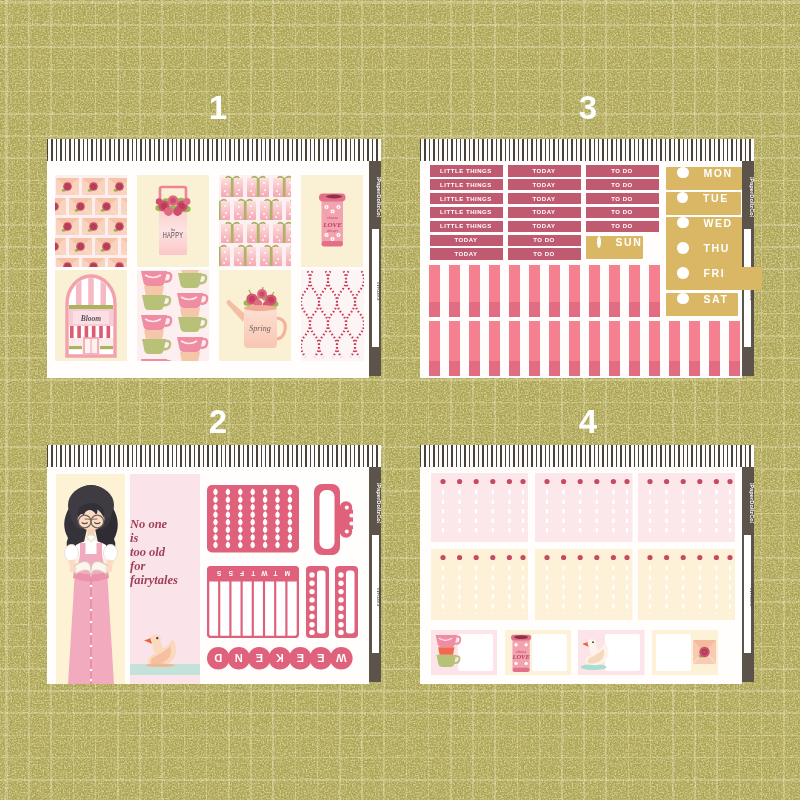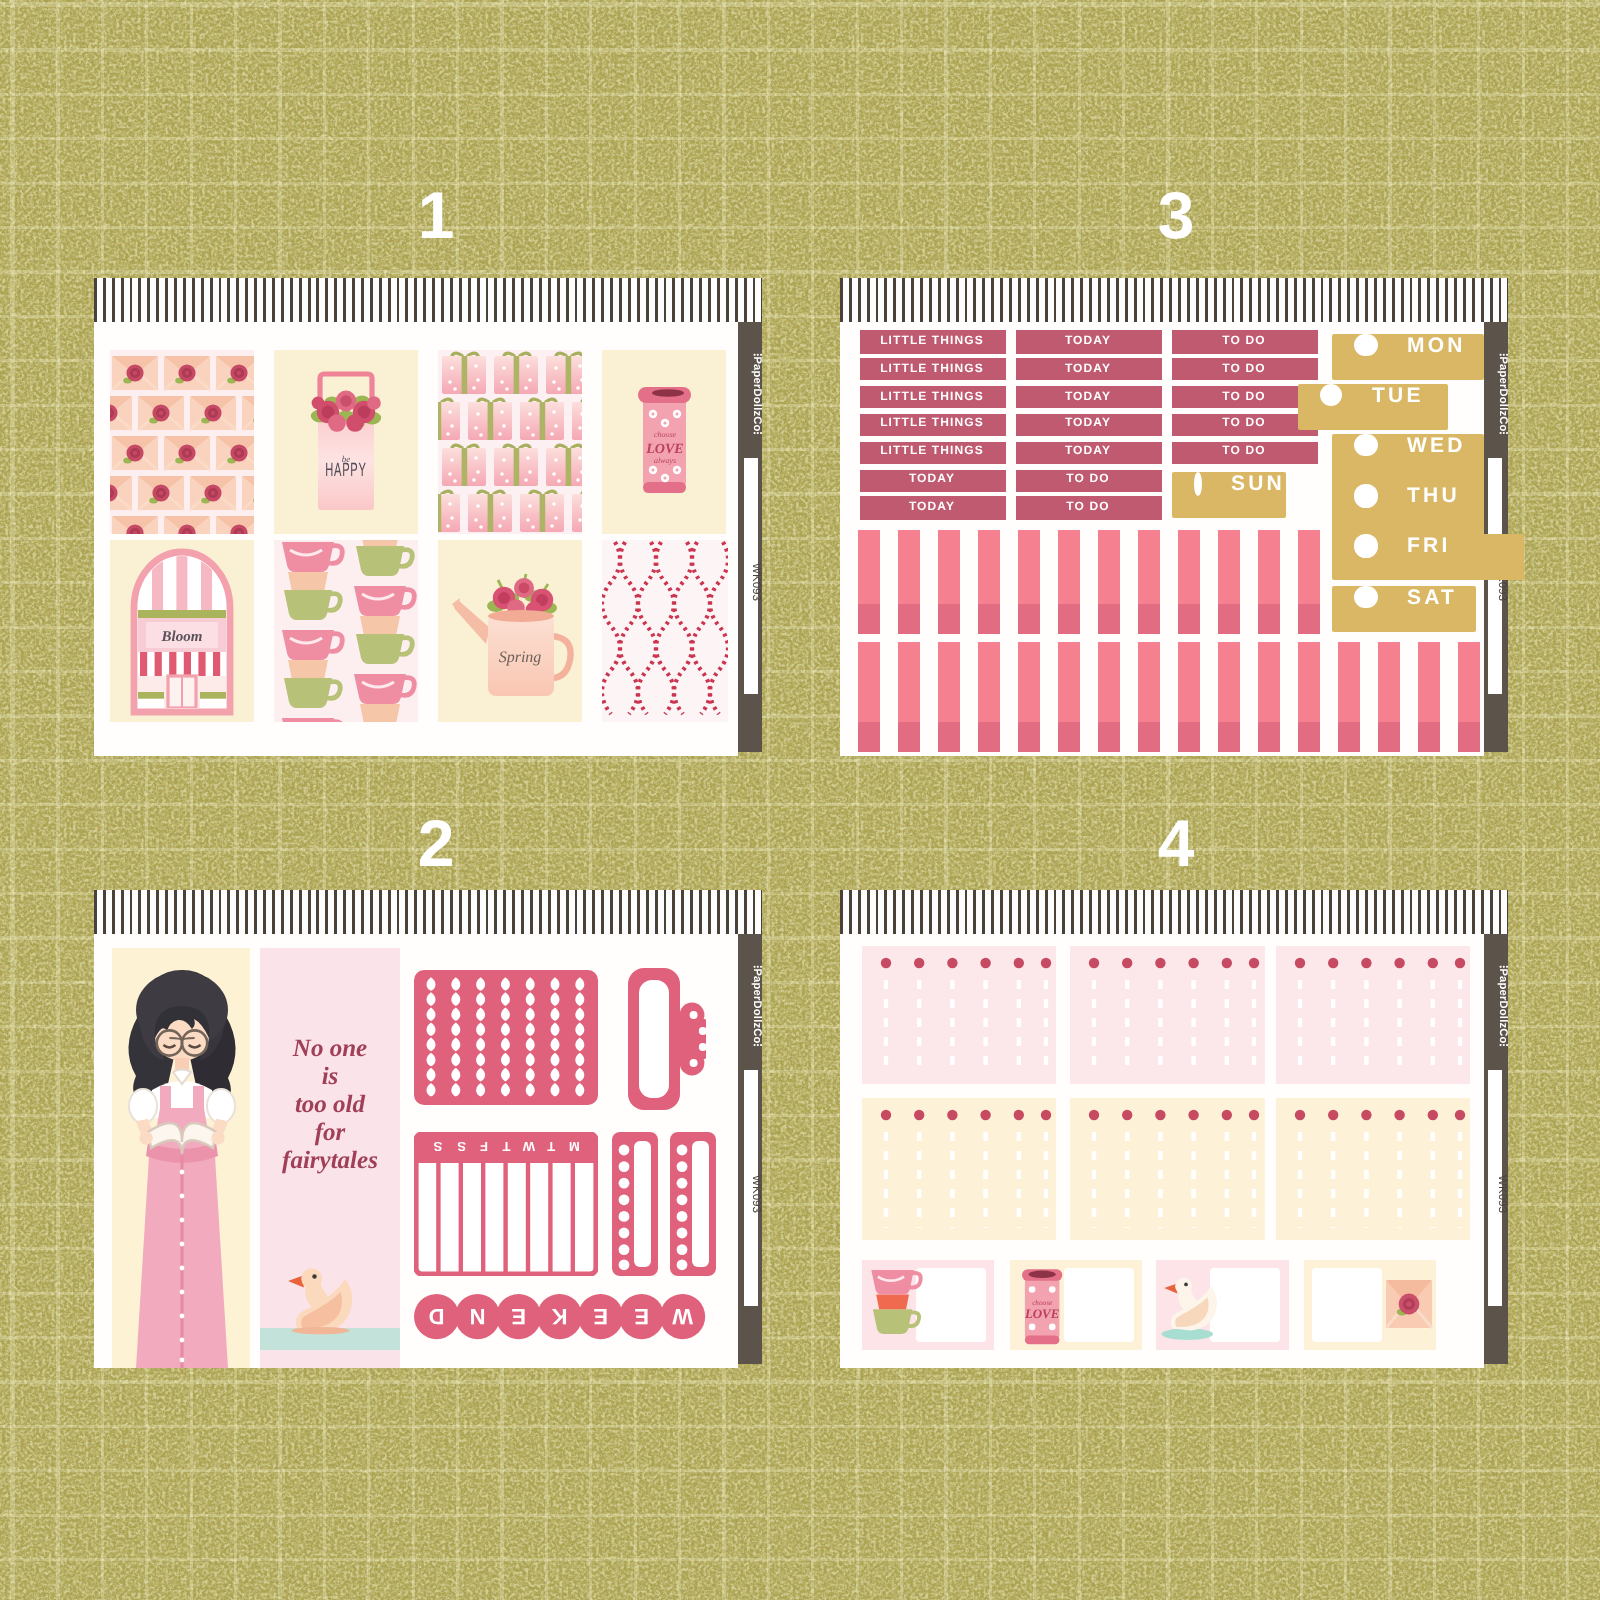--- a/index.html
+++ b/index.html
@@ -365,21 +365,21 @@
 <div class="day" style="left:166px;top:97.5px;width:57px;height:23px">
       <i></i>
       <b>SUN</b>
     </div>
 
 <div class="day" style="left:246.5px;top:28px;width:75.5px;height:23px">
       <i></i>
       <b>MON</b>
     </div>
 
-<div class="day" style="left:229px;top:53.2px;width:75.5px;height:23px">
+<div class="day" style="left:246px;top:53.2px;width:75.5px;height:23px">
       <i></i>
       <b>TUE</b>
     </div>
 
 <div class="day" style="left:246.5px;top:78.4px;width:75.5px;height:37px">
       <i></i>
       <b>WED</b>
     </div>
 
 <div class="day" style="left:246.5px;top:103.6px;width:75.5px;height:34px">
@@ -467,21 +467,21 @@
         <circle cx="35" cy="206" r="1.2"></circle>
       </g>
 
 <path d="M18,92 q17,-11 17,5 q0,-16 17,-5 l-1.5,8 q-15.5,-9 -15.5,3 q0,-12 -15.5,-3 Z" fill="#fdf6ee" stroke="#d8c9bc" stroke-width="1.2"></path>
 <circle cx="17" cy="95" r="3.4" fill="#fcdbc4"></circle>
       <circle cx="53" cy="95" r="3.4" fill="#fcdbc4"></circle>
 </svg>
 
 <div class="box" style="left:83px;top:29px;width:70px;height:210px;background:#fbe4e9"></div>
 
-<div class="box" style="left:83px;top:72px;width:70px;text-align:center;color:#a04058;
+<div class="box" style="left:83px;top:72px;width:70px;color:#a04058;
   font-family:'Liberation Serif',serif;font-style:italic;font-weight:bold;font-size:12.5px;line-height:14.2px">No one<br>is<br>too old<br>for<br>fairytales</div>
 
 <div class="box" style="left:83px;top:219px;width:70px;height:11px;background:#c3e2da"></div>
 
 <svg class="box" style="left:92px;top:182px" width="46" height="46">
 <g transform="scale(1.12)">
 <path d="M11.5,9.5 l-7,2.5 l7,3 Z" fill="#e8633c"></path>
 <circle cx="15" cy="11" r="4.6" fill="#fbd9bd"></circle>
 <path d="M12.5,13 q-1.5,8 4,12 l1,7 l6,0 l0,-12 q-4,-3.5 -4.5,-7 Z" fill="#fbd9bd"></path>
 <path d="M9,34 q-3,-6 3,-9 q12,-5 18,-14 q5,7 2,15 q-3,8 -13,9 Z" fill="#fbd9bd"></path>

